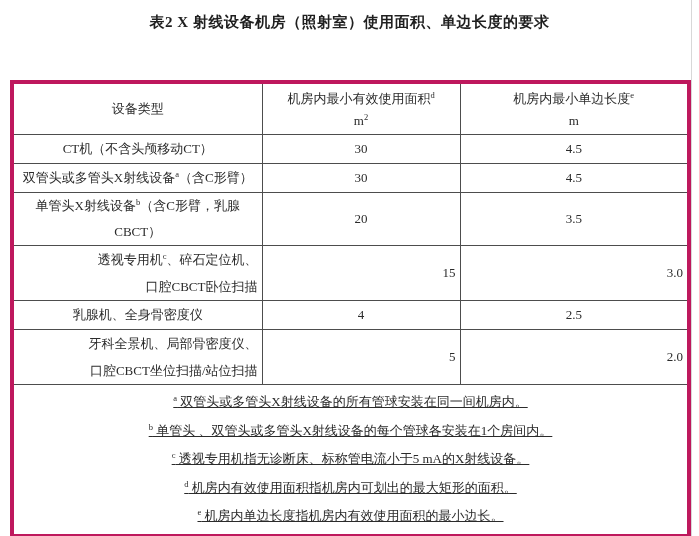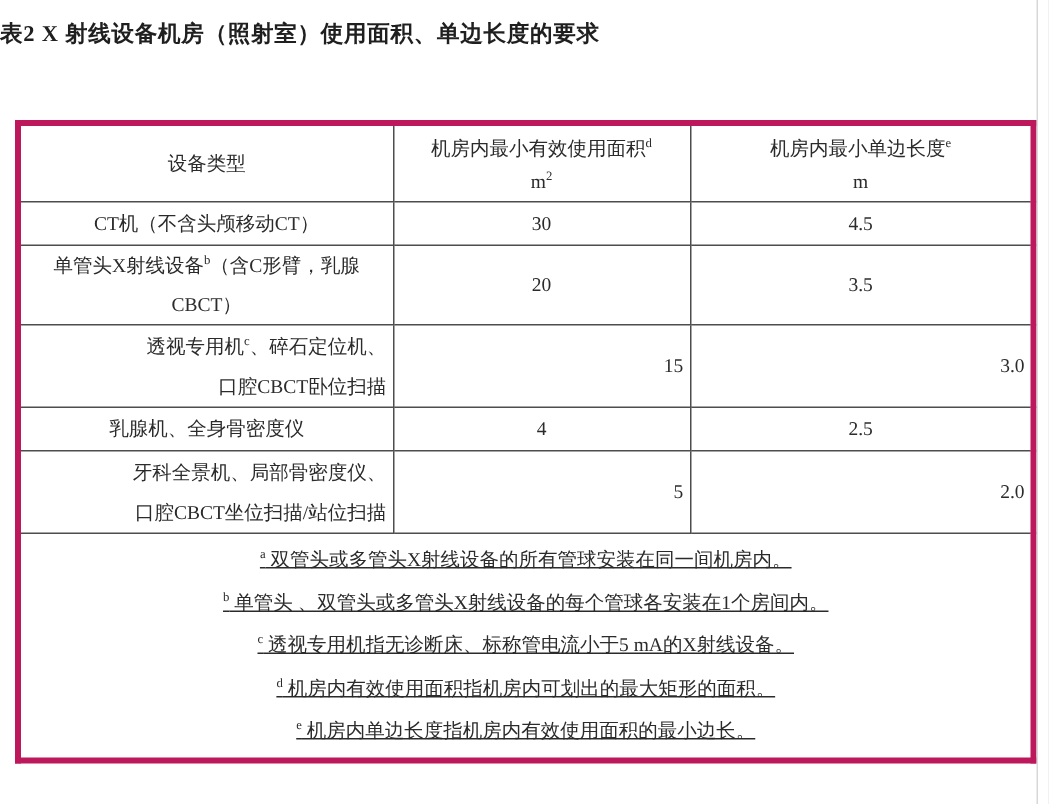--- a/index.html
+++ b/index.html
@@ -23,21 +23,21 @@
     right: 7px;
     width: 1px;
     height: 536px;
     background: #d8d8d8;
   }
   .doc-title {
     position: absolute;
     top: 13px;
     left: 0;
     width: 100%;
-    text-align: left;
+    text-align: center;
     font-weight: bold;
     font-size: 15px;
     letter-spacing: 0.5px;
     color: #1f1f1f;
   }
   table.req-table {
     position: absolute;
     top: 48px;
     left: 10px;
     width: 677px;
@@ -120,20 +120,27 @@
     <tbody id="table-body">
         <tr class="row-single">
           <td>
             <div class="device-line">CT机（不含头颅移动CT）</div>
           </td>
           <td>30</td>
           <td>4.5</td>
         </tr>
         <tr class="row-single">
           <td>
+            <div class="device-line">双管头或多管头X射线设备<sup>a</sup>（含C形臂）</div>
+          </td>
+          <td>30</td>
+          <td>4.5</td>
+        </tr>
+        <tr class="row-single">
+          <td>
             <div class="device-line">单管头X射线设备<sup>b</sup>（含C形臂，乳腺CBCT）</div>
           </td>
           <td>20</td>
           <td>3.5</td>
         </tr>
         <tr class="row-double">
           <td>
             <div class="device-line">透视专用机<sup>c</sup>、碎石定位机、</div>
             <div class="device-line">口腔CBCT卧位扫描</div>
           </td>

